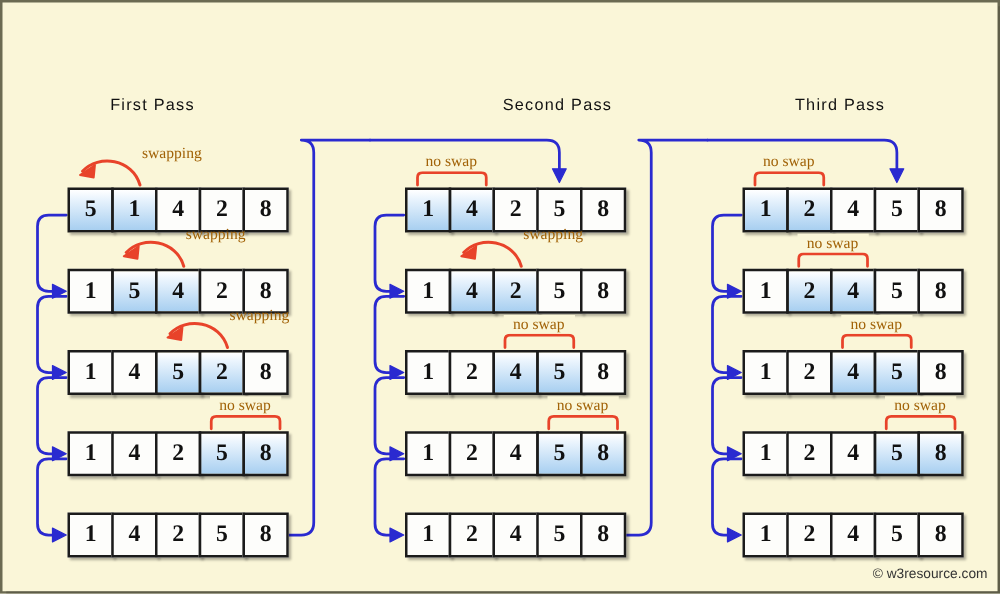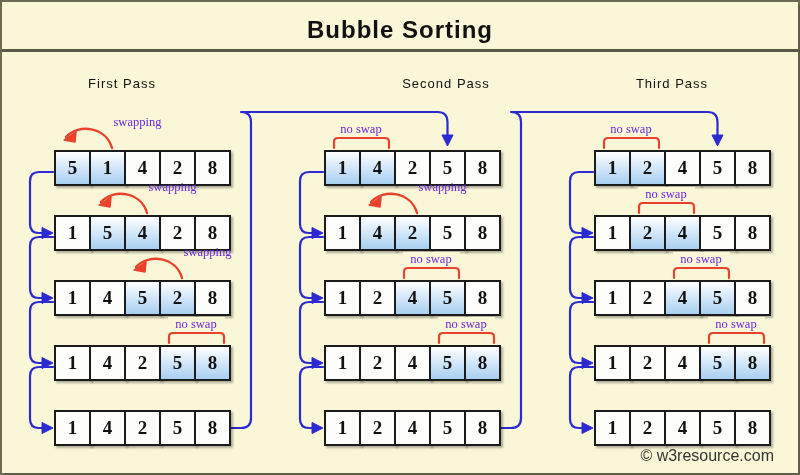--- a/index.html
+++ b/index.html
@@ -54,42 +54,39 @@
     box-shadow:2px 2px 2px rgba(0,0,0,.30);
     position:relative;
   }
   .cell:first-child{margin-left:0;}
   .cell.hl{
     background:linear-gradient(to bottom,#ffffff 0%,#eaf4fd 22%,#bfdcf5 72%,#a8cff0 100%);
   }
 
   
   .ann{position:absolute;font-family:"Liberation Serif",serif;
-       font-size:12.5px;color:#6d28d9;white-space:nowrap;}
+       font-size:12.5px;color:#a16207;white-space:nowrap;}
 
   .swap-ann svg{position:absolute;left:0;top:0;overflow:visible;}
   .noswap-ann svg{position:absolute;left:0;top:0;overflow:visible;}
 
   #wires{position:absolute;left:0;top:0;width:800px;height:475px;
          pointer-events:none;overflow:visible;}
 
   #watermark{
-    position:absolute;right:24px;bottom:8px;
+    position:absolute;right:8px;bottom:8px;
     font-family:"Liberation Sans",sans-serif;
-    font-size:16px;color:#333;white-space:nowrap;
+    font-size:11px;color:#333;white-space:nowrap;
   }
 </style>
 </head>
 <body>
 
 <div id="figure">
 
-  <div id="title-bar">
-    <div id="title">Bubble  Sorting</div>
-  </div>
 
   <div class="pass-label" id="pass-label-0" style="left: 120px;">First  Pass</div>
   <div class="pass-label" id="pass-label-1" style="left: 400px; margin-left: 44px;">Second  Pass</div>
   <div class="pass-label" id="pass-label-2" style="left: 670px;">Third  Pass</div>
 
   <svg id="wires" viewBox="0 0 800 475">
       <path d="M 51 170 L 37 170 Q 28 170 28 179 L 28 222 Q 28 231 37 231 L 40 231" fill="none" stroke="#2a2ad0" stroke-width="2.2" stroke-linecap="round" stroke-linejoin="round"></path>
       <path d="M 51 231 L 40 225.5 L 40 236.5 Z" fill="#2a2ad0" stroke="#2a2ad0" stroke-width="1" stroke-linejoin="round"></path>
       <path d="M 51 235 L 37 235 Q 28 235 28 244 L 28 287 Q 28 296 37 296 L 40 296" fill="none" stroke="#2a2ad0" stroke-width="2.2" stroke-linecap="round" stroke-linejoin="round"></path>
       <path d="M 51 296 L 40 290.5 L 40 301.5 Z" fill="#2a2ad0" stroke="#2a2ad0" stroke-width="1" stroke-linejoin="round"></path>

